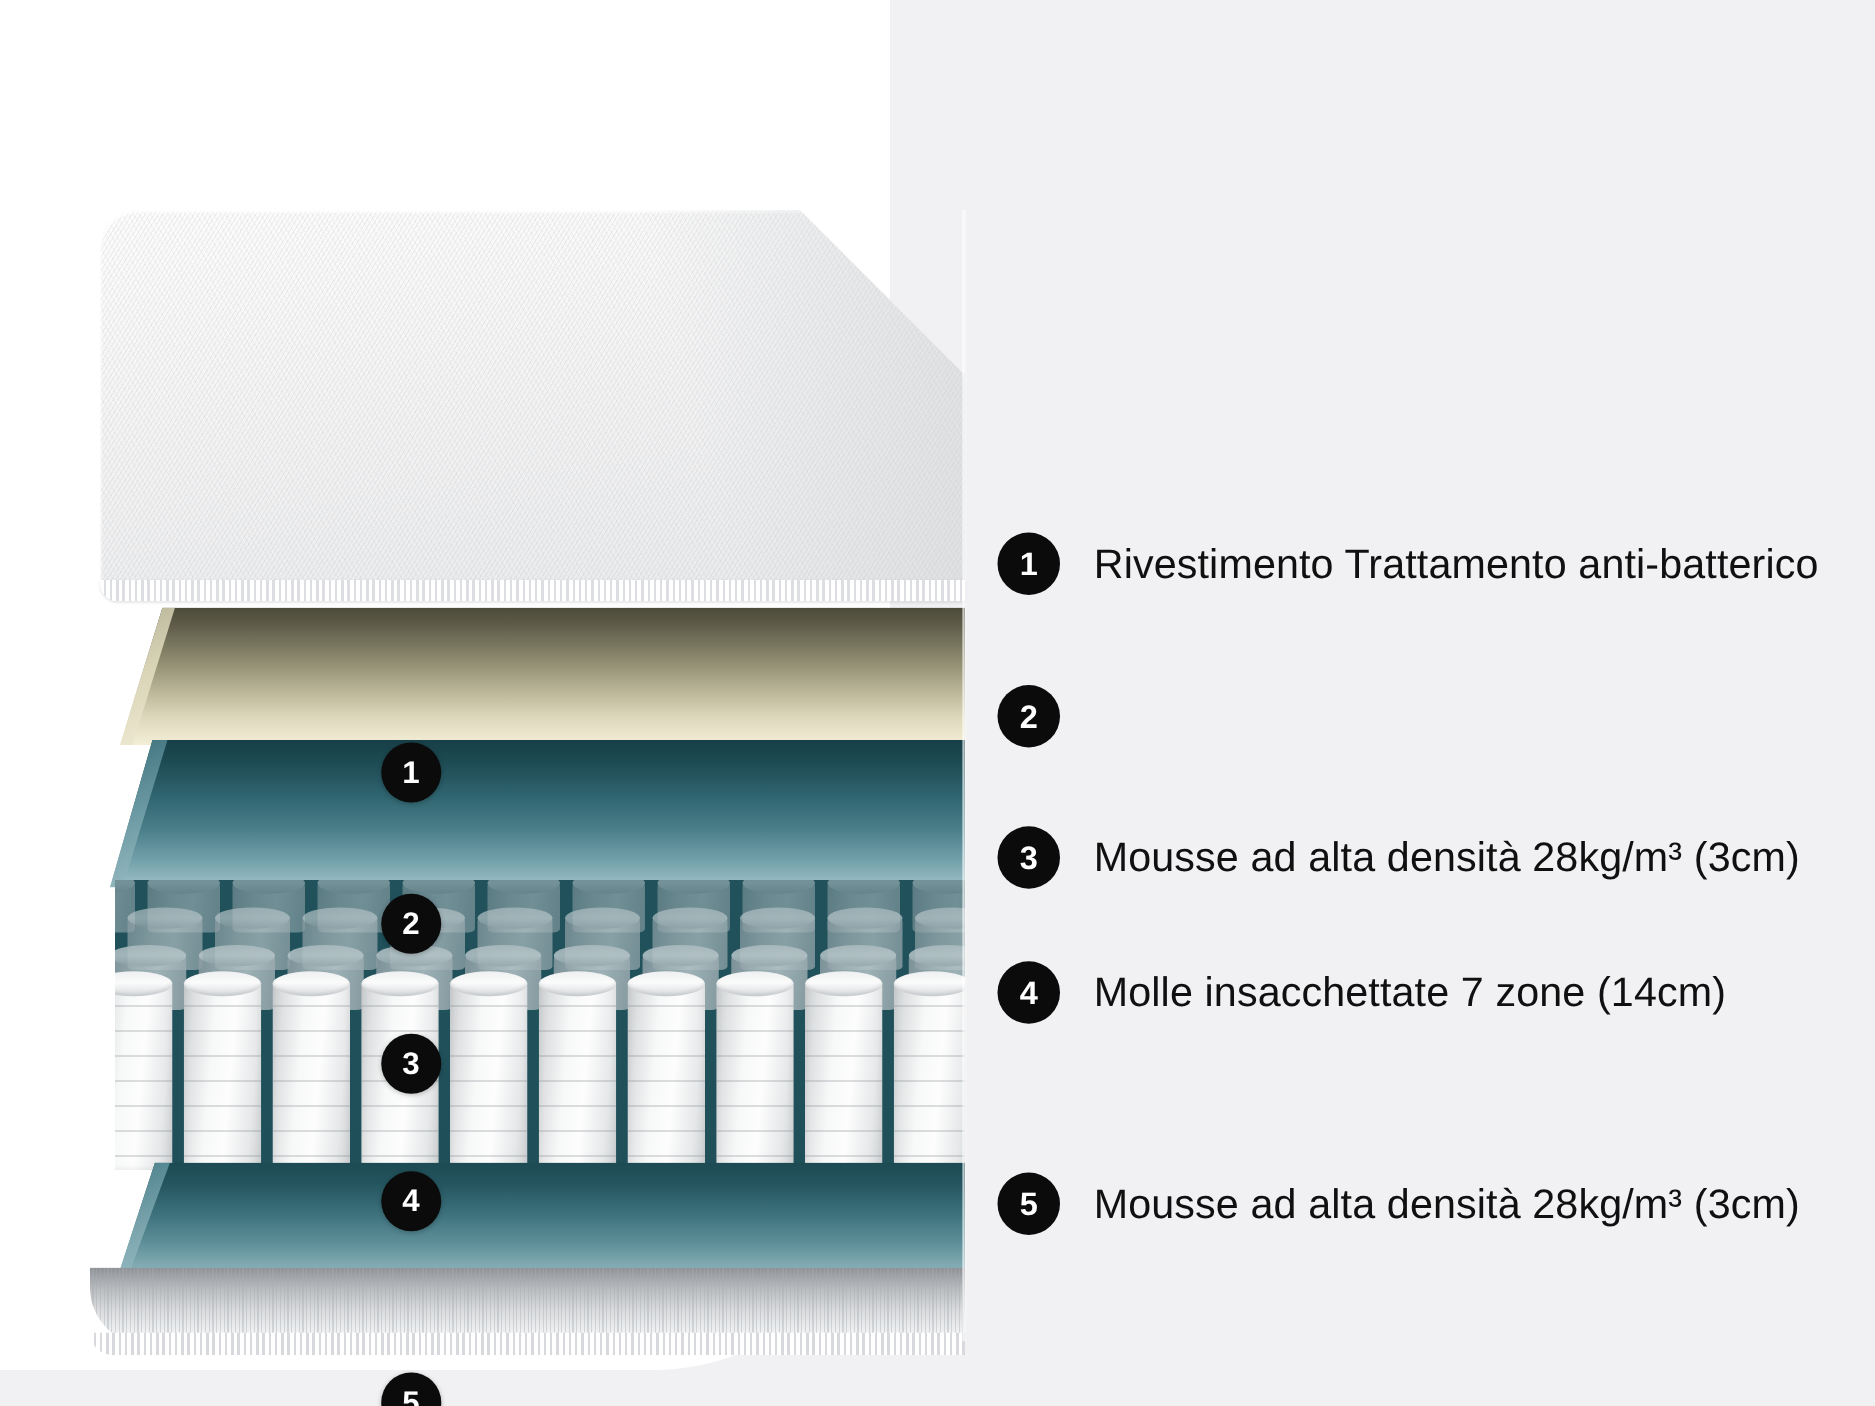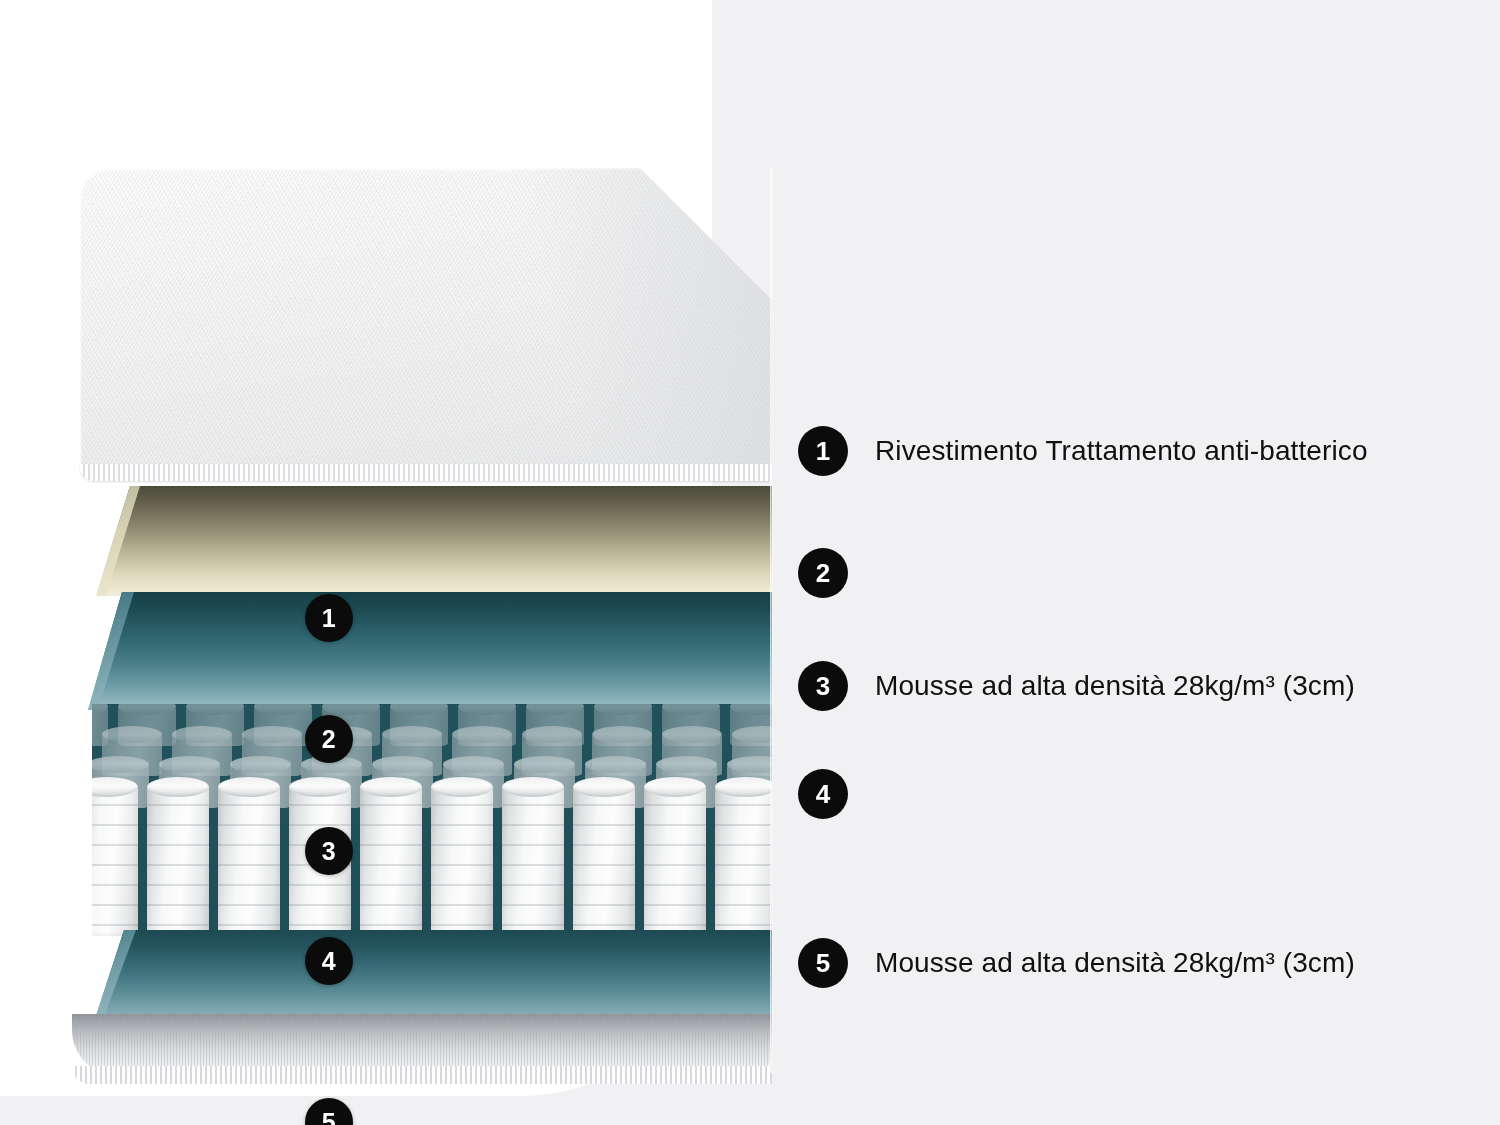--- a/index.html
+++ b/index.html
@@ -319,21 +319,21 @@
     border-radius: 50%;
     background: #0b0b0b;
     color: #ffffff;
     font-size: 26px;
     font-weight: 700;
     display: flex;
     align-items: center;
     justify-content: center;
   }
   .legend-text {
-    font-size: 28px;
+    font-size: 33px;
     color: #101010;
     white-space: nowrap;
     letter-spacing: 0.1px;
   }
 </style>
 </head>
 <body>
 
 <div id="stage">
 
@@ -537,20 +537,21 @@
       <div class="legend-badge">
           <span>3</span>
         </div>
       <div class="legend-text">Mousse ad alta densità 28kg/m³ (3cm)</div>
     </div>
 
     <div class="legend-row" style="top:769px;">
       <div class="legend-badge">
           <span>4</span>
         </div>
+      <div class="legend-text">Molle insacchettate 7 zone (14cm)</div>
     </div>
 
     <div class="legend-row" style="top:938px;">
       <div class="legend-badge">
           <span>5</span>
         </div>
       <div class="legend-text">Mousse ad alta densità 28kg/m³ (3cm)</div>
     </div>
 
   </div>

